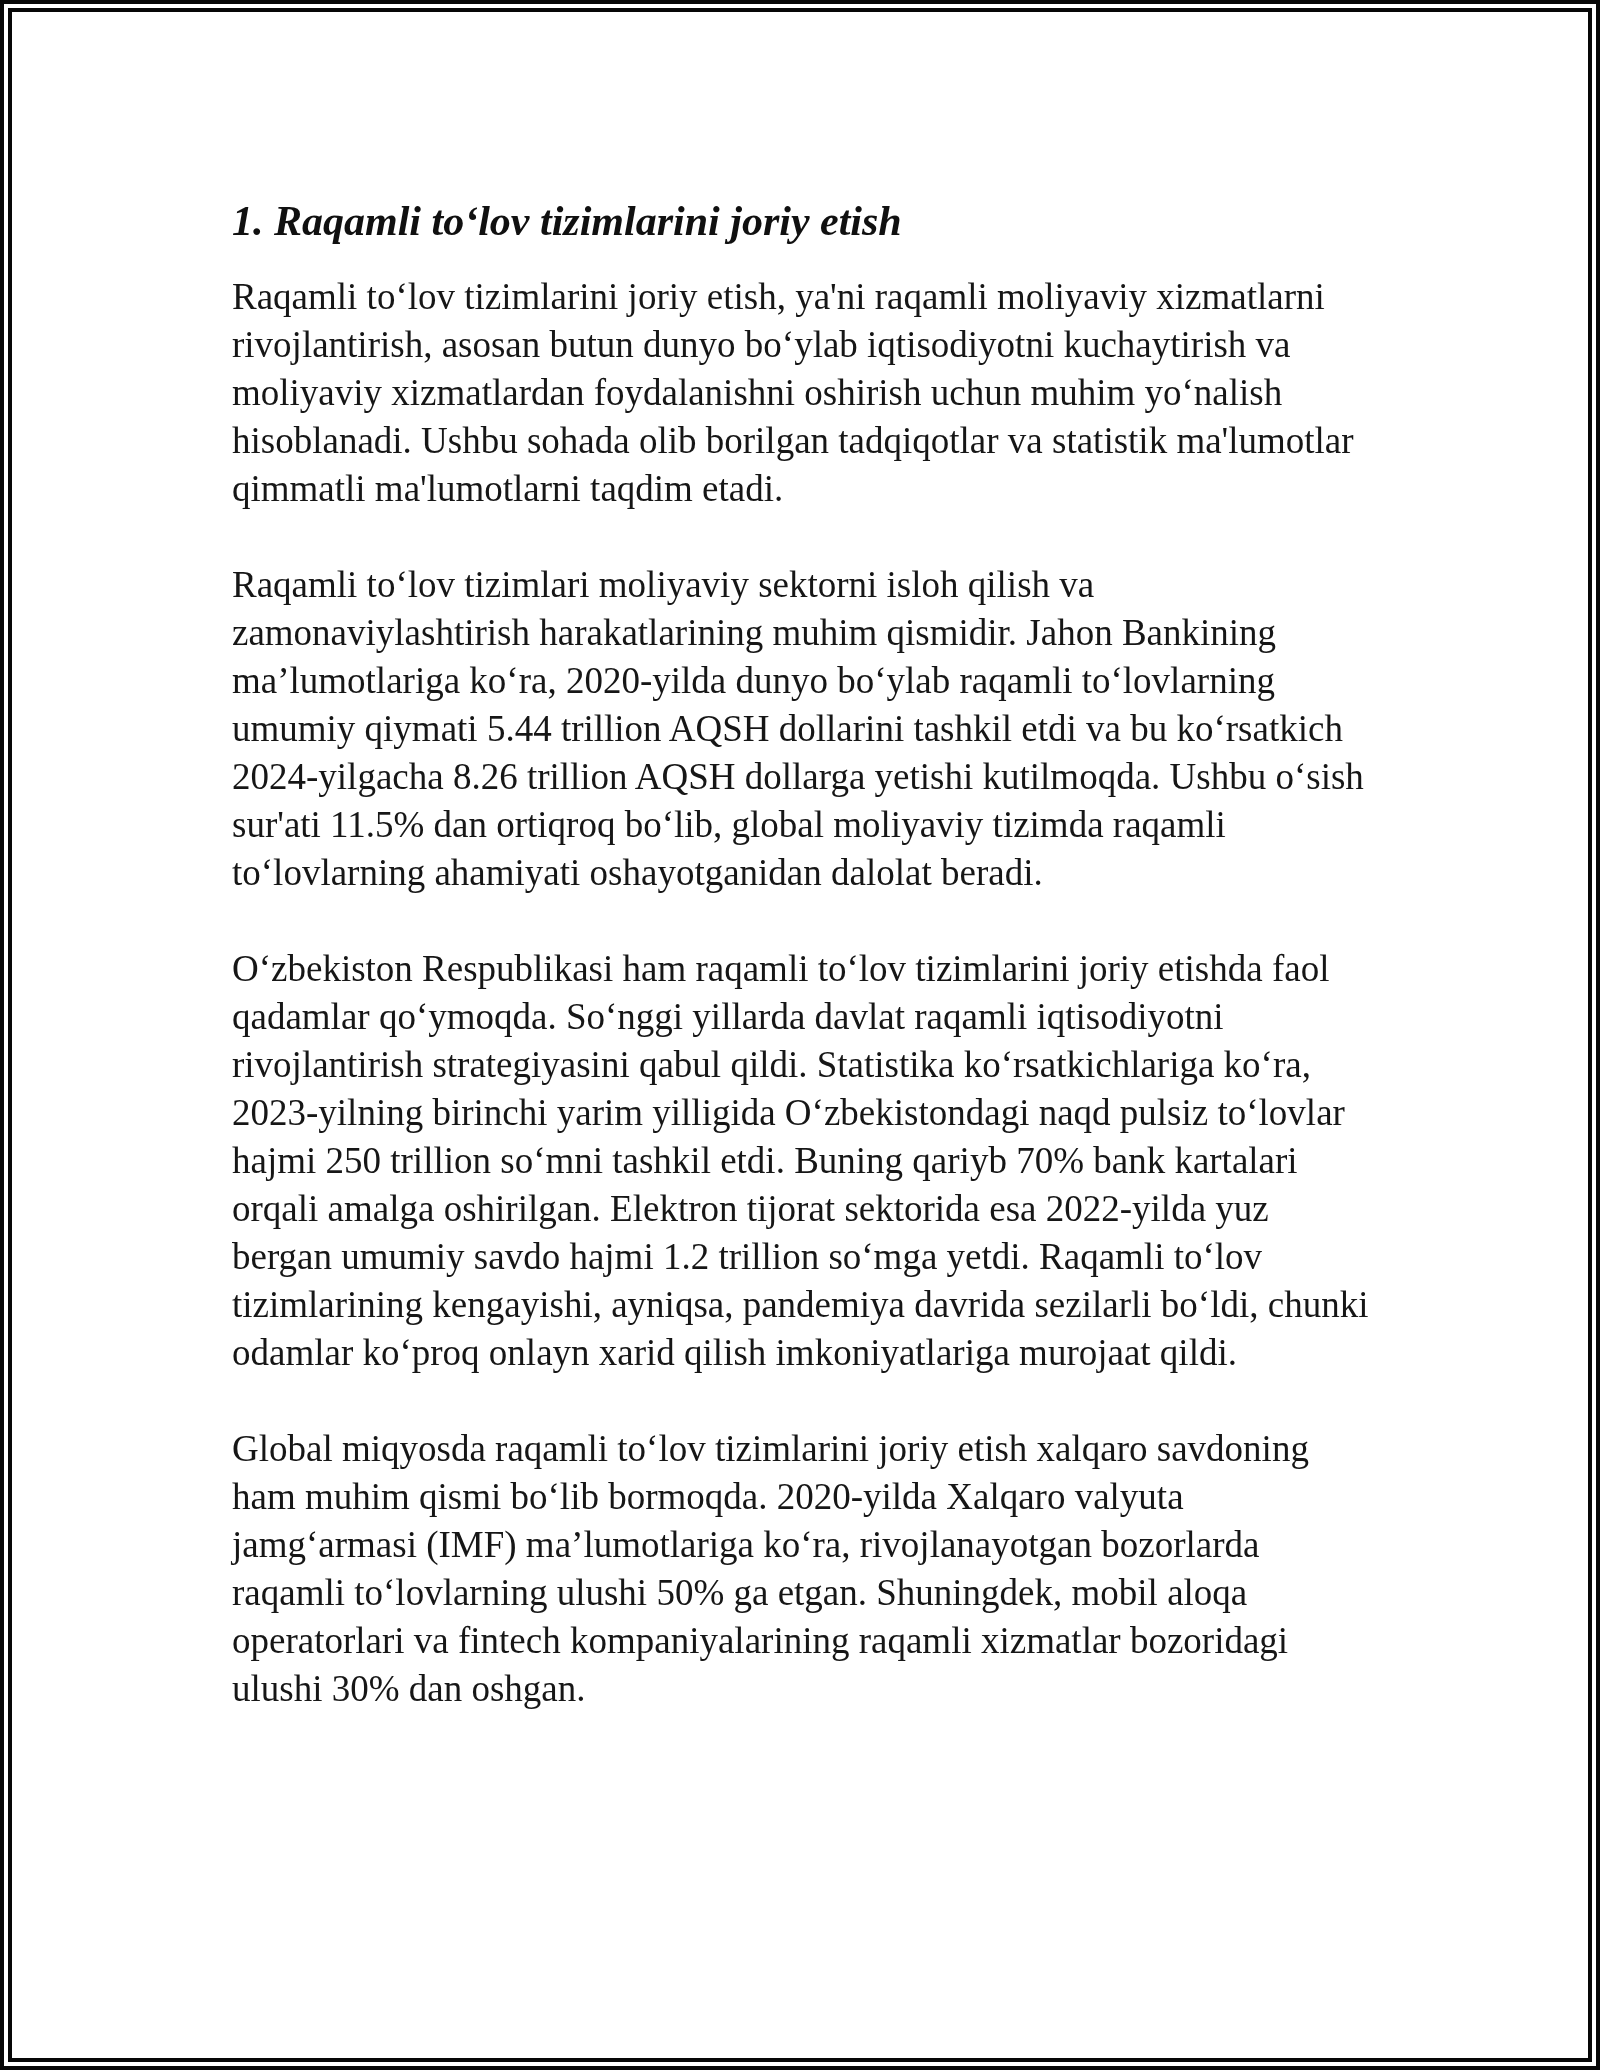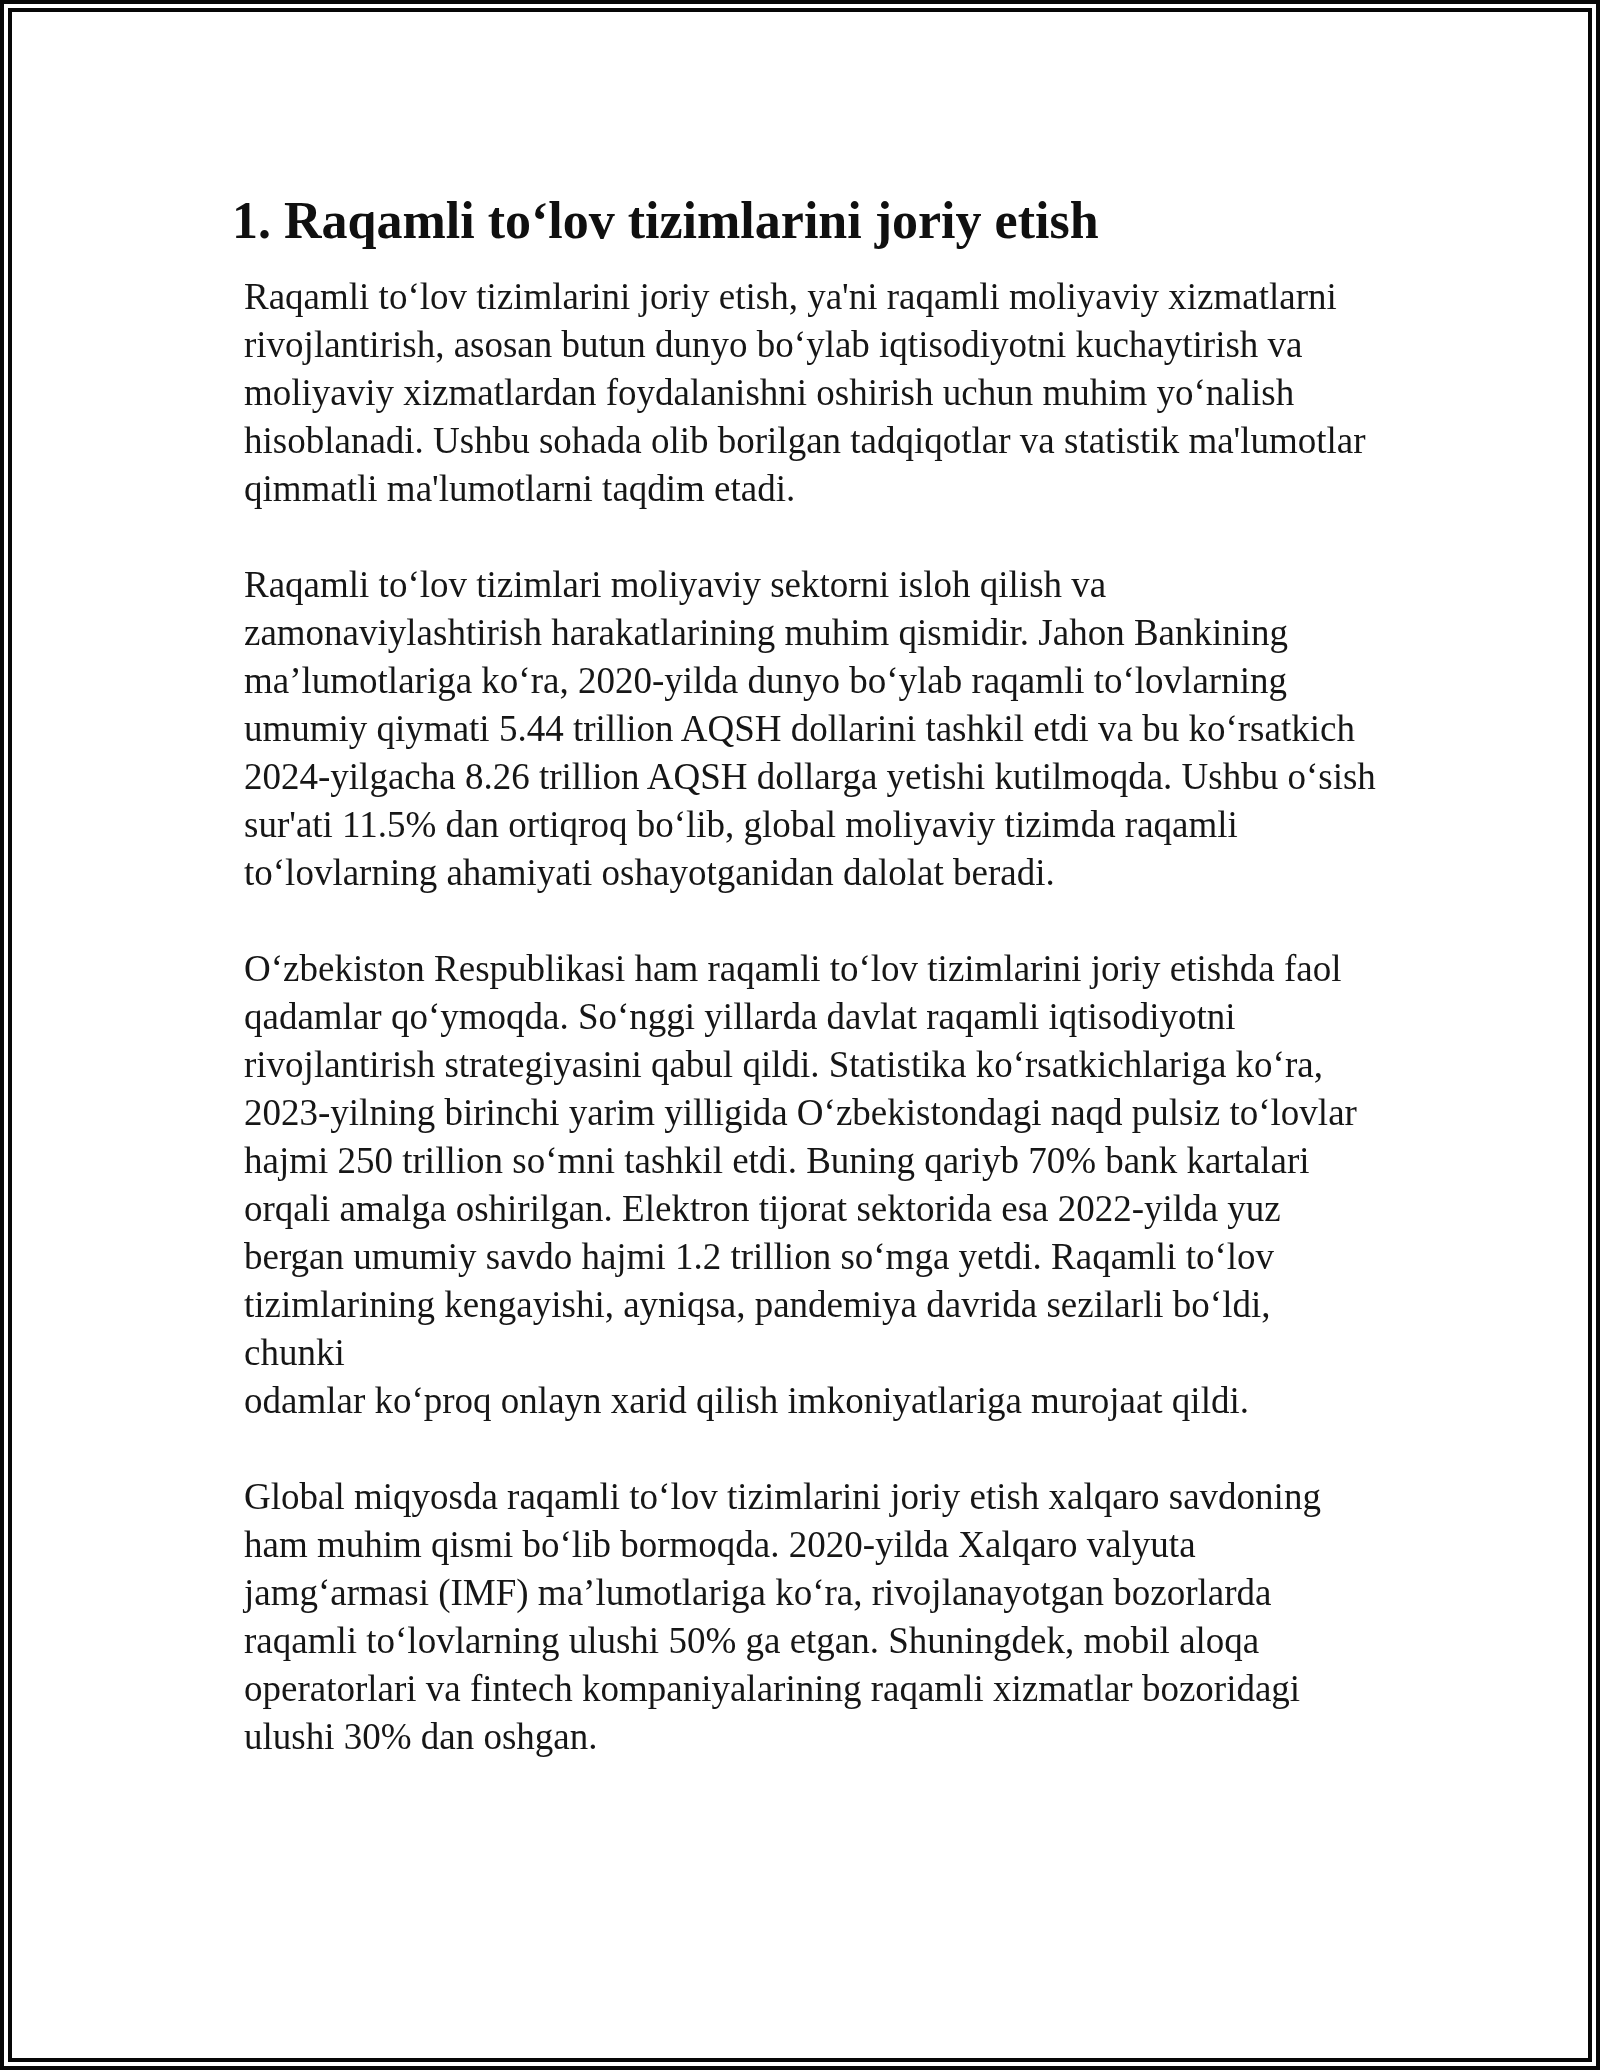--- a/index.html
+++ b/index.html
@@ -30,34 +30,35 @@
     pointer-events: none;
   }
   .content {
     position: absolute;
     left: 232px;
     top: 197px;
     width: 1145px;
   }
   .doc-heading {
     font-family: "Liberation Serif", "DejaVu Serif", serif;
-    font-size: 52px;
+    font-size: 42px;
     line-height: 48px;
     font-weight: bold;
     color: #101010;
     margin: 0 0 28px 0;
     white-space: pre-line;
+    font-style: italic;
   }
   .doc-paragraph {
     font-family: "Liberation Serif", "DejaVu Serif", serif;
     font-size: 37px;
     line-height: 48px;
     font-weight: normal;
     color: #161616;
-    margin: 0 0 48px 12px;
+    margin: 0 0 48px 0;
     white-space: pre-line;
   }
 </style>
 </head>
 <body>
 
 <div class="outer-frame"></div>
 <div class="inner-frame"></div>
 
 <div class="content">

